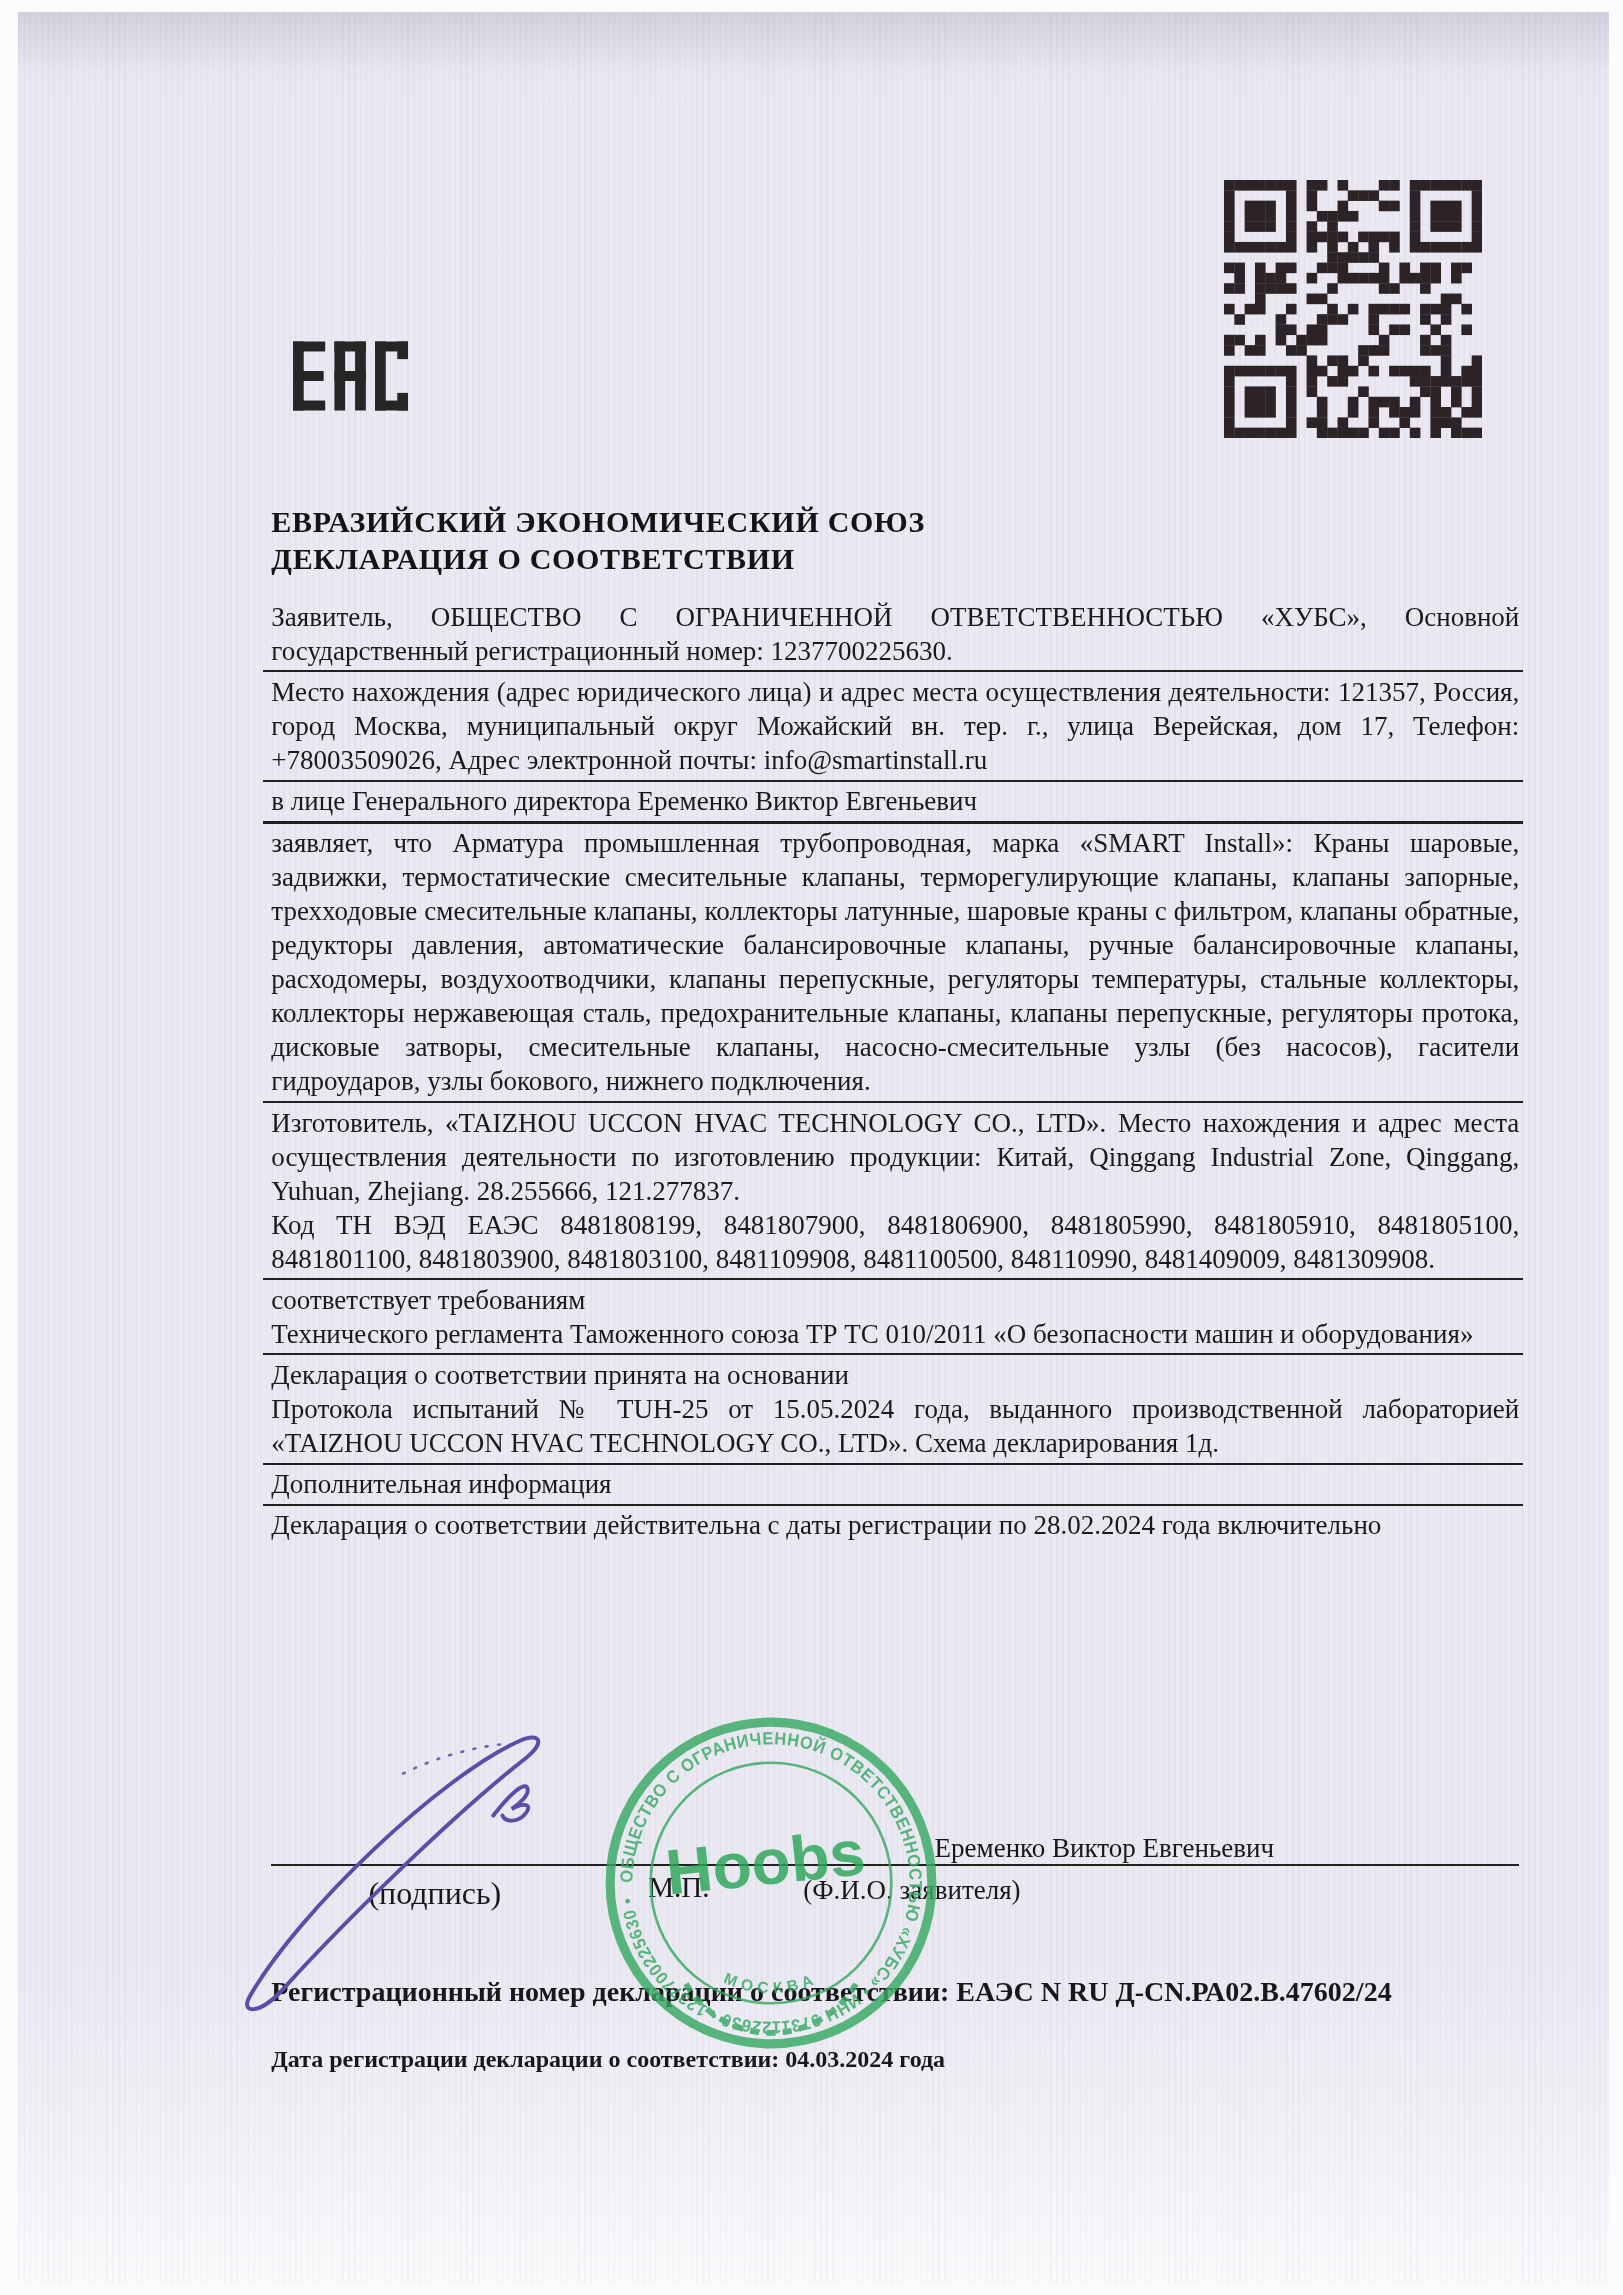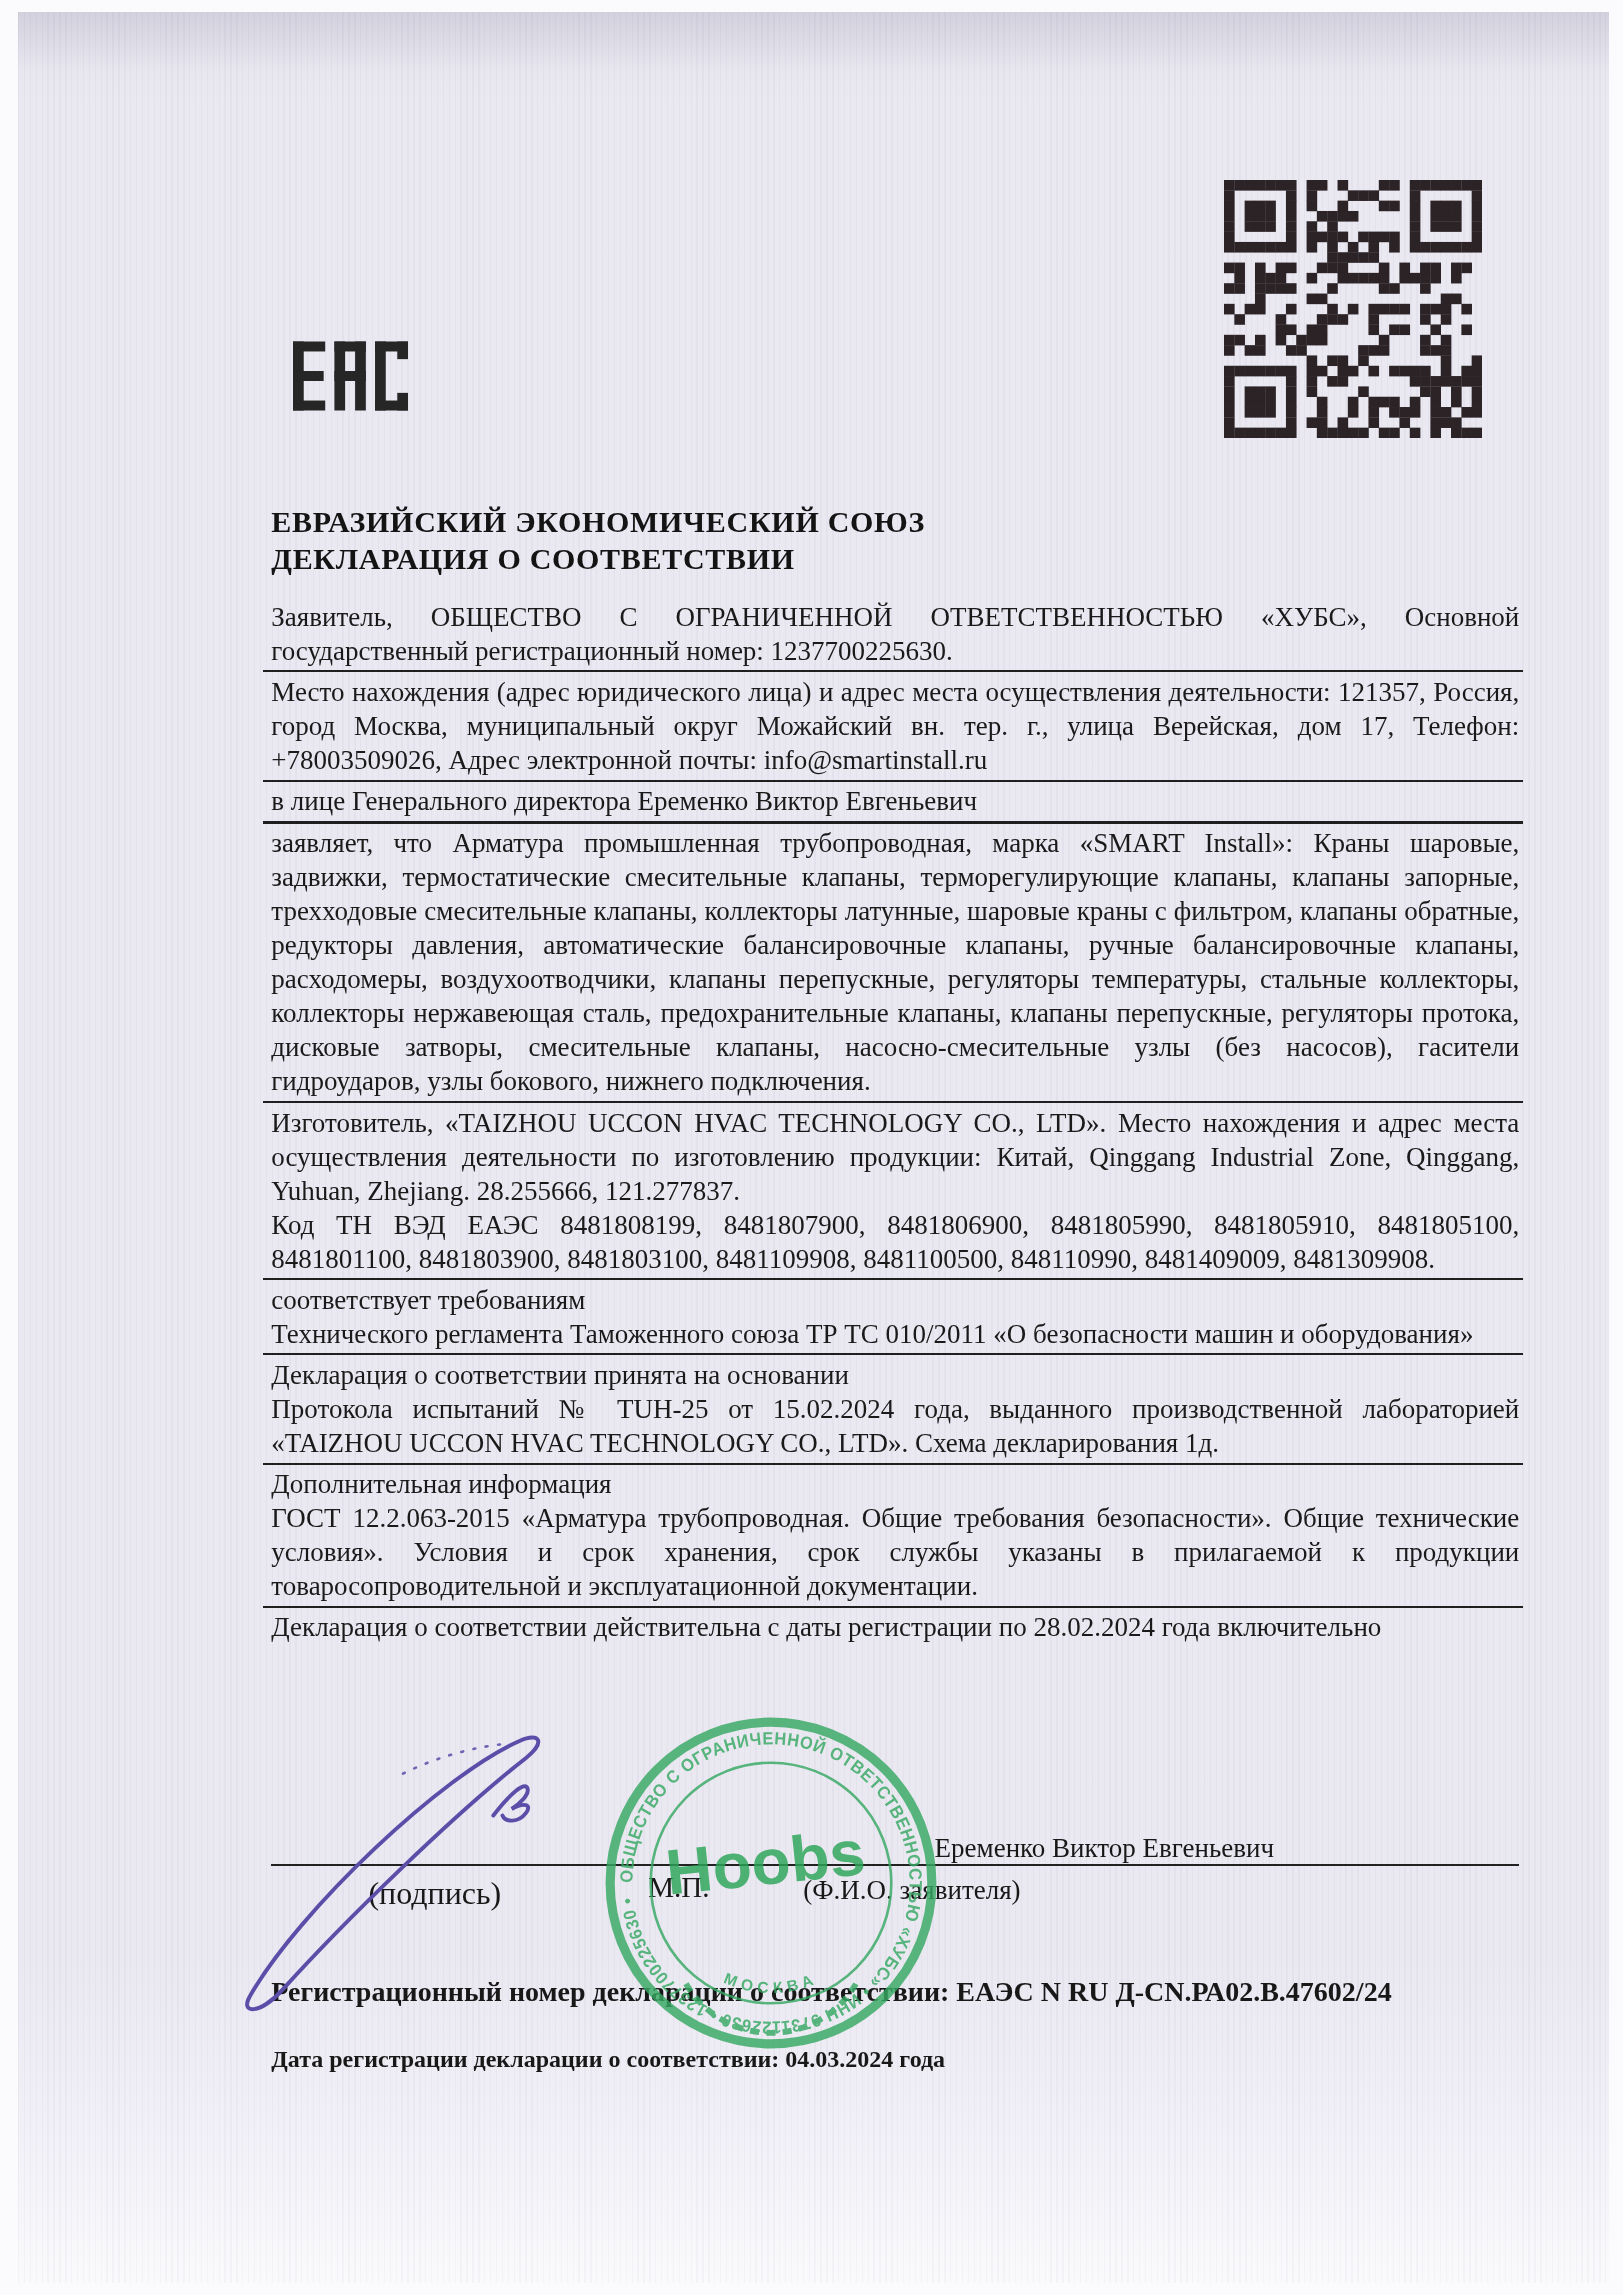--- a/index.html
+++ b/index.html
@@ -407,25 +407,24 @@
 
     <p><span class="b">Изготовитель,</span> <span>«TAIZHOU UCCON HVAC TECHNOLOGY CO., LTD». Место нахождения и адрес места осуществления деятельности по изготовлению продукции: Китай, Qinggang Industrial Zone, Qinggang, Yuhuan, Zhejiang. 28.255666, 121.277837.</span></p>
     <p><span>Код ТН ВЭД ЕАЭС 8481808199, 8481807900, 8481806900, 8481805990, 8481805910, 8481805100, 8481801100, 8481803900, 8481803100, 8481109908, 8481100500, 848110990, 8481409009, 8481309908.</span></p>
     <div class="rule"></div>
 
     <p class="b">соответствует требованиям</p>
     <p>Технического регламента Таможенного союза ТР ТС 010/2011 «О безопасности машин и оборудования»</p>
     <div class="rule"></div>
 
     <p class="b">Декларация о соответствии принята на основании</p>
-    <p>Протокола испытаний № TUH-25 от 15.02.2024 года, выданного производственной лабораторией «TAIZHOU UCCON HVAC TECHNOLOGY CO., LTD». Схема декларирования 1д.</p>
+    <p>Протокола испытаний № TUH-25 от 15.05.2024 года, выданного производственной лабораторией «TAIZHOU UCCON HVAC TECHNOLOGY CO., LTD». Схема декларирования 1д.</p>
     <div class="rule"></div>
 
     <p class="b">Дополнительная информация</p>
-    <p>ГОСТ 12.2.063-2015 «Арматура трубопроводная. Общие требования безопасности». Общие технические условия». Условия и срок хранения, срок службы указаны в прилагаемой к продукции товаросопроводительной и эксплуатационной документации.</p>
     <div class="rule"></div>
 
     <p class="b">Декларация о соответствии действительна с даты регистрации по 28.02.2024 года включительно</p>
   </div>
 
   <div class="abs fio-name">Еременко Виктор Евгеньевич</div>
   <div class="abs sig-line"></div>
   <div class="abs sign-label">(подпись)</div>
   <div class="abs mp-label">М.П.</div>
   <div class="abs fio-label">(Ф.И.О. заявителя)</div>

